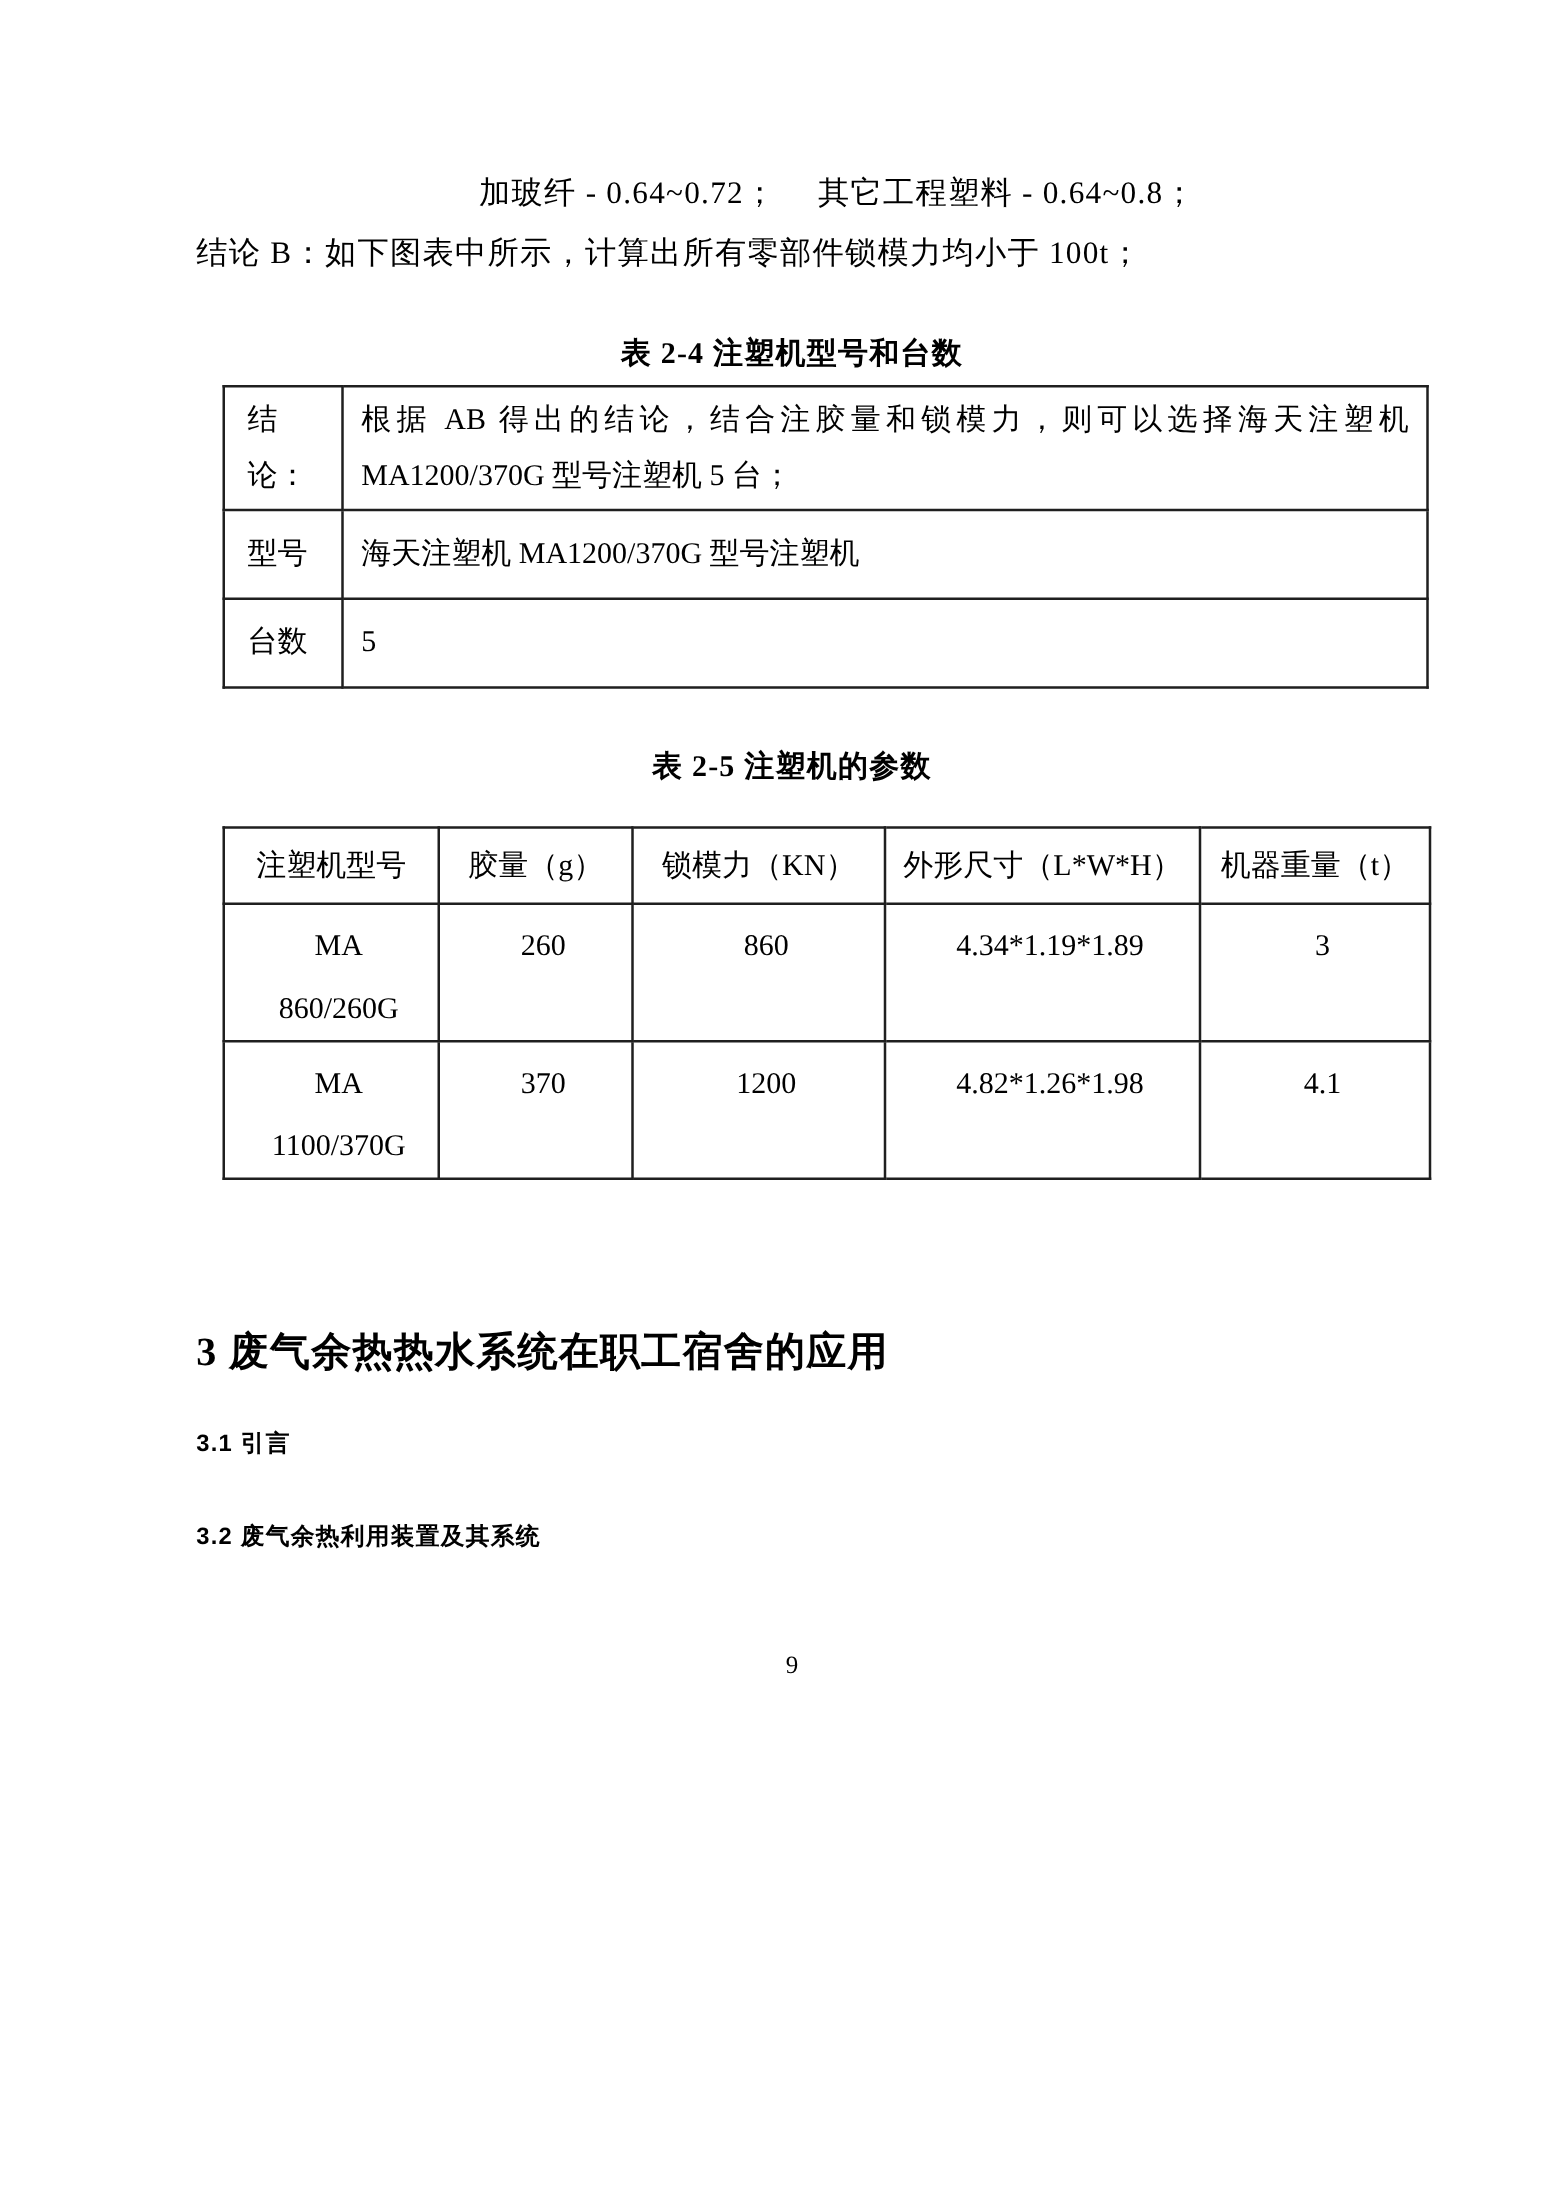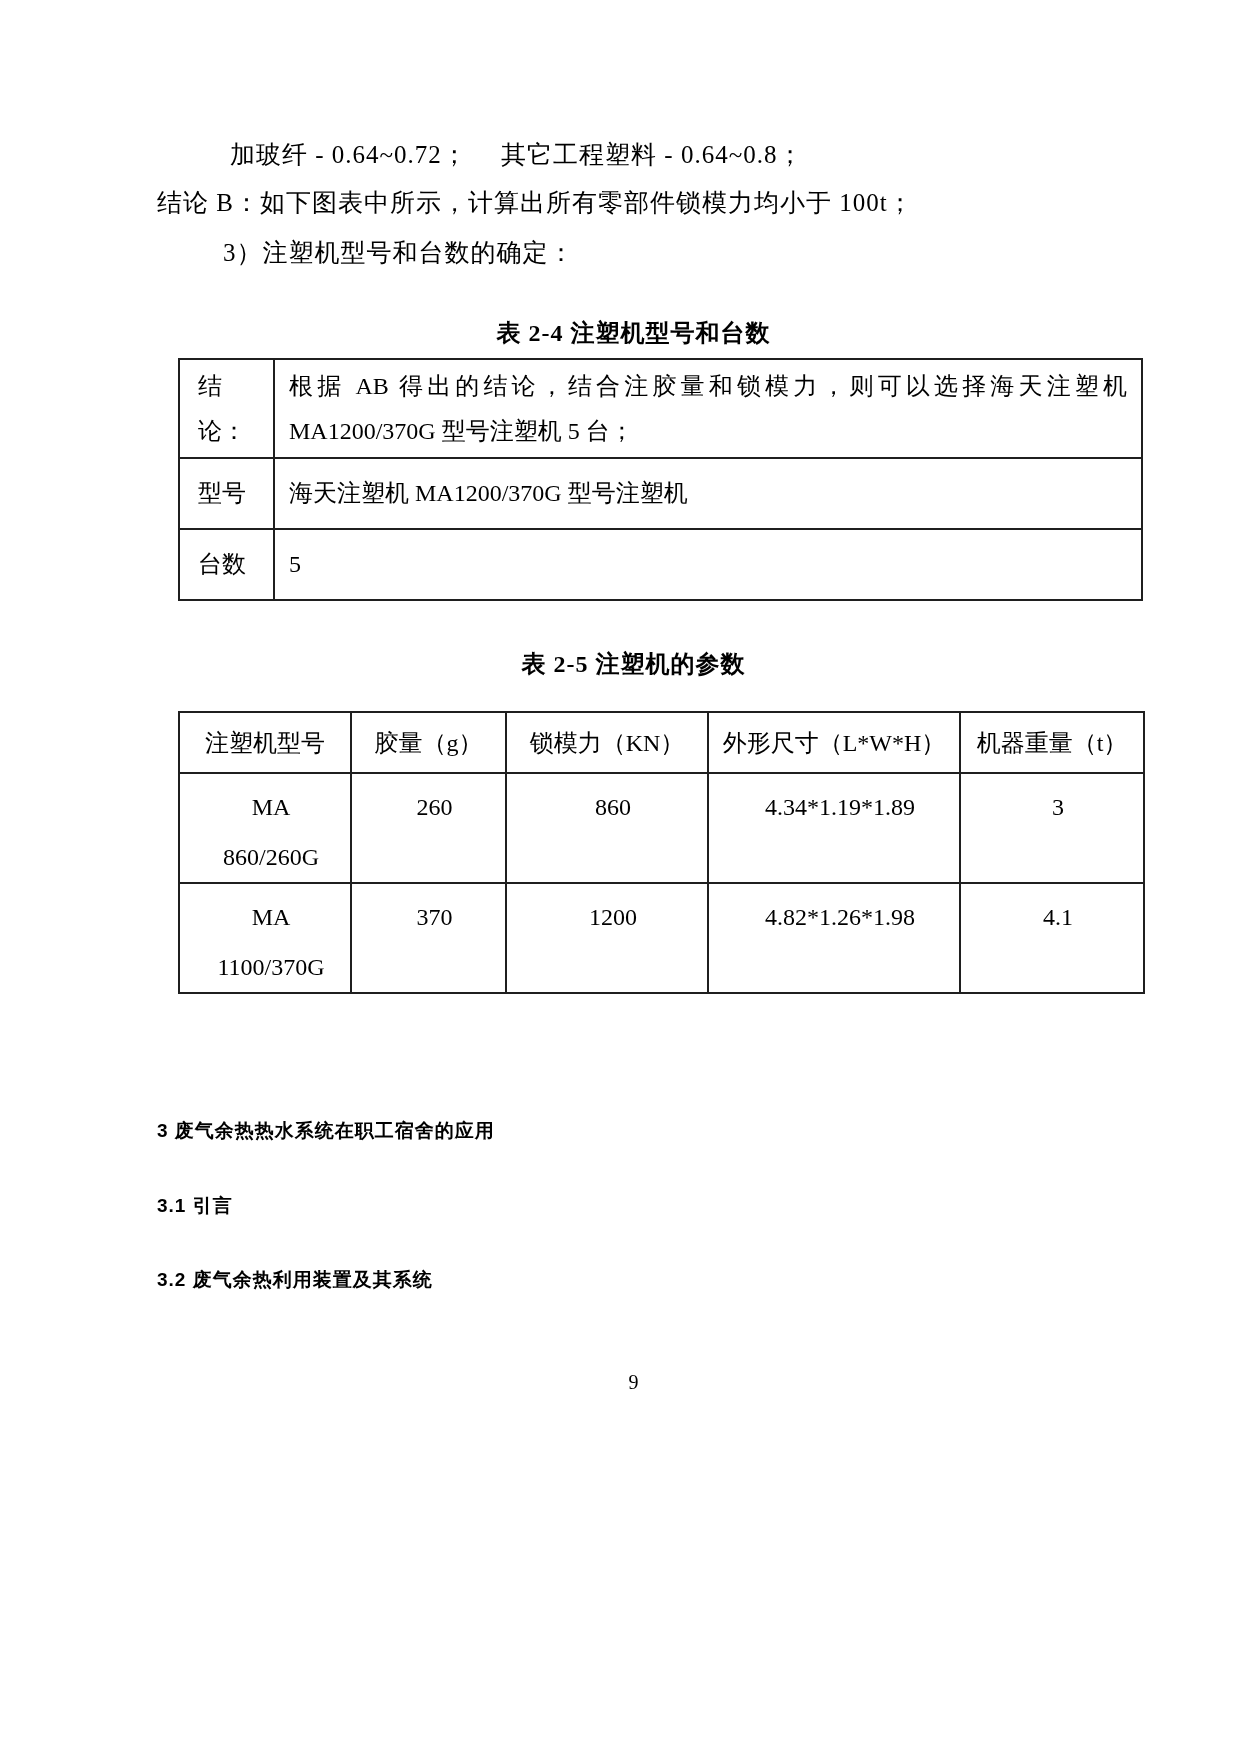--- a/index.html
+++ b/index.html
@@ -14,21 +14,21 @@
     font-family: "Liberation Serif", "DejaVu Serif", serif;
     overflow: hidden;
     padding: 138px 130px 0 157px;
   }
   .body-line {
     font-size: 25px;
     line-height: 34px;
     letter-spacing: 1px;
     white-space: pre-wrap;
   }
-  .indent-a { text-indent: 73px; }
+  .indent-a { text-indent: 73px; text-align: center; }
   .indent-b { text-indent: 66px; margin-top: 16px; }
   .line2 { margin-top: 14px; }
   .caption {
     font-size: 24px;
     line-height: 34px;
     text-align: center;
     letter-spacing: 1px;
     font-weight: bold;
   }
   .caption-24 { margin-top: 46px; }
@@ -75,22 +75,22 @@
   .t25 td {
     height: 102px;
     vertical-align: top;
     text-align: center;
     padding-top: 8px;
     line-height: 50px;
     padding-left: 12px;
   }
   h2.sec {
     margin-top: 117px;
-    font-family: Liberation Sans, sans-serif;
-    font-size: 19px;
+    font-family: Liberation Serif, serif;
+    font-size: 32px;
     line-height: 40px;
     font-weight: bold;
     letter-spacing: 1px;
   }
   h3.sub {
     font-family: "Liberation Sans", "DejaVu Sans", sans-serif;
     font-size: 19px;
     line-height: 36px;
     font-weight: bold;
     letter-spacing: 1px;
@@ -112,21 +112,20 @@
     line-height: 28px;
   }
 </style>
 </head>
 <body>
 
 <div class="page">
 
   <p class="body-line indent-a">加玻纤 - 0.64~0.72；　 其它工程塑料 - 0.64~0.8；</p>
   <p class="body-line line2">结论 B：如下图表中所示，计算出所有零部件锁模力均小于 100t；</p>
-  <p class="body-line indent-b">3）注塑机型号和台数的确定：</p>
 
   <p class="caption caption-24">表 2-4 注塑机型号和台数</p>
 
   <table class="t24">
     <colgroup>
         <col class="col-label">
         <col>
       </colgroup>
     <tbody>
       <tr>

